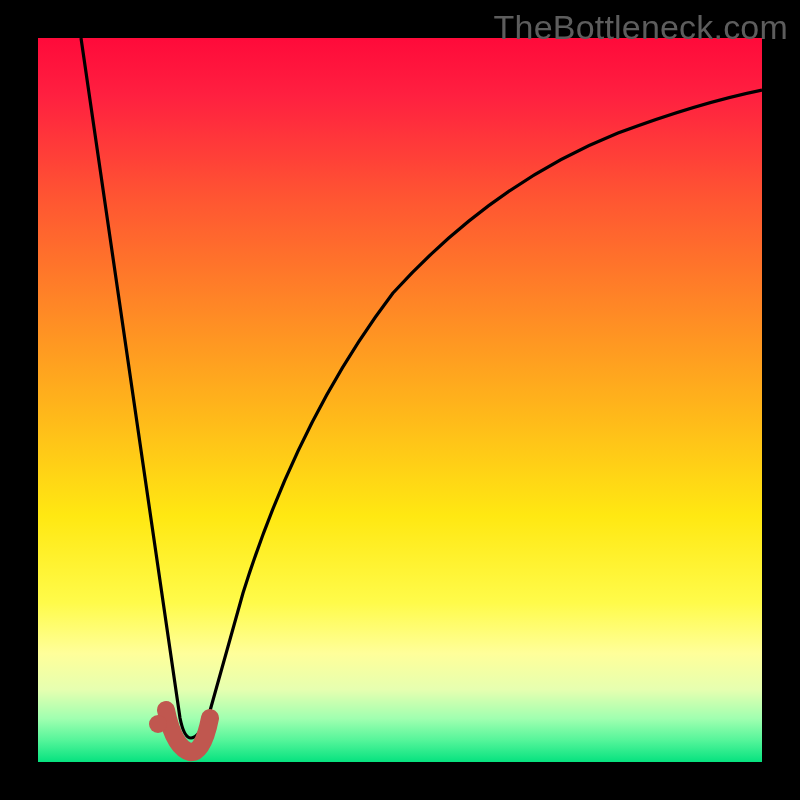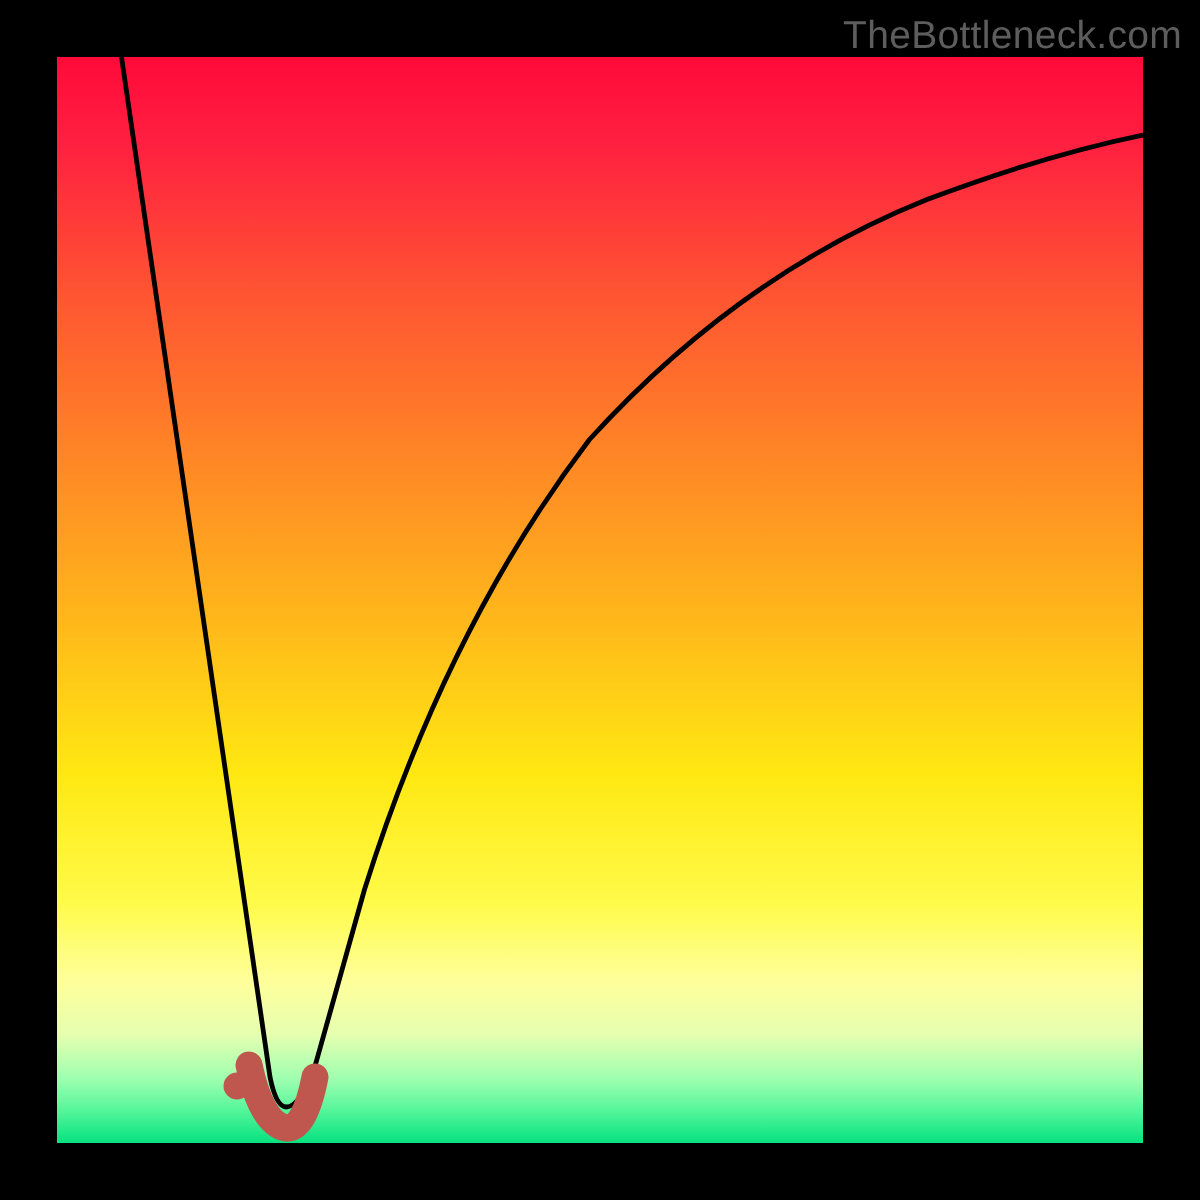--- a/index.html
+++ b/index.html
@@ -37,21 +37,21 @@
       #e6ffb0 90%,
       #a0ffb0 94%,
       #55f59a 97%,
       #06e27f 100%);
   }
   .watermark {
     position: absolute;
     top: 8px;
     right: 12px;
     color: #5d5d5d;
-    font-size: 26px;
+    font-size: 34px;
     font-weight: 500;
     letter-spacing: 0.2px;
     user-select: none;
   }
   svg.curves {
     position: absolute;
     top: 0;
     left: 0;
   }
 </style>

